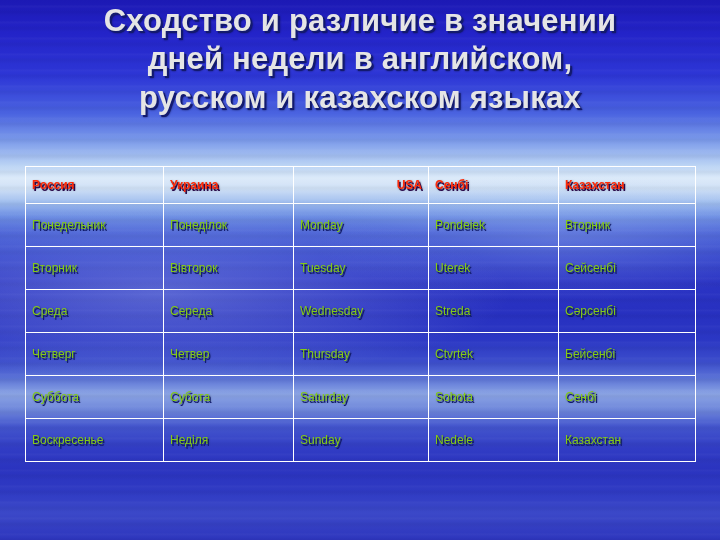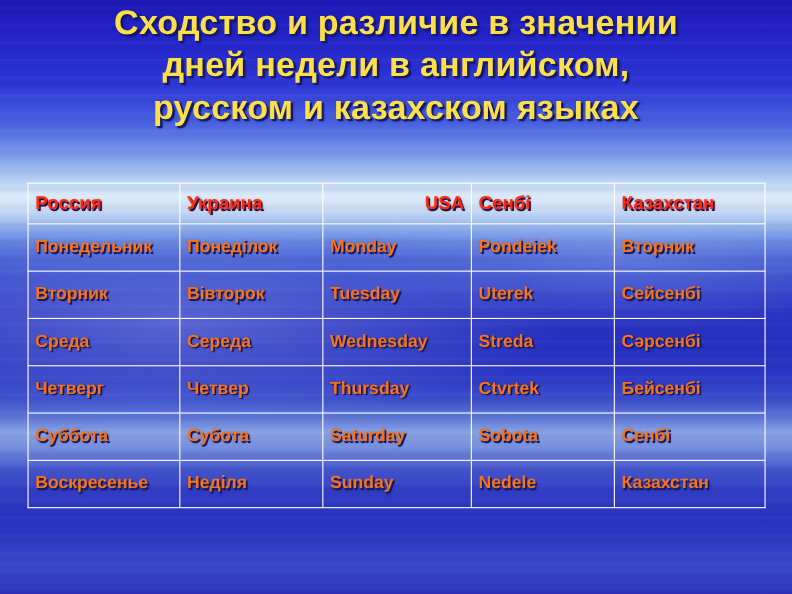--- a/index.html
+++ b/index.html
@@ -60,21 +60,21 @@
       radial-gradient(ellipse 50% 40% at 78% 38%, rgba(190,215,250,.22), rgba(190,215,250,0) 70%);
   }
 
   
   #title {
     position:absolute; left:0; right:0; top:2px;
     text-align:center;
     font-size:31px;
     font-weight:bold;
     line-height:1.24;
-    color:#fde047;
+    color:#e5e5e5;
     letter-spacing:.2px;
     text-shadow:
       2px 2px 0 #131a6e,
       2px 2px 2px rgba(8,12,60,.85);
     white-space:pre-line;
     z-index:5;
   }
 
   
   #day-table {
@@ -90,30 +90,30 @@
     padding:3px 6px 4px 6px;
     text-align:left;
     vertical-align:middle;
     background:transparent;
     overflow:hidden;
     white-space:nowrap;
   }
   #day-table thead th {
     height:37px;
     color:#ff2a08;
-    font-size:17px;
+    font-size:12px;
     font-weight:bold;
     text-shadow:1.5px 1.5px 0 #2b0a4a, 1px 1px 2px rgba(0,0,0,.6);
   }
   #day-table thead th.center-head { text-align:right; }
   #day-table tbody td {
     height:43px;
-    color:#f97316;
-    font-size:16px;
-    font-weight:bold;
+    color:#84cc16;
+    font-size:12px;
+    font-weight:normal;
     text-shadow:1.5px 1.5px 0 #101a6a, 1px 1px 2px rgba(0,0,0,.55);
   }
   col.c0 { width:138px; }
   col.c1 { width:130px; }
   col.c2 { width:135px; }
   col.c3 { width:130px; }
   col.c4 { width:137px; }
 </style>
 </head>
 <body>

